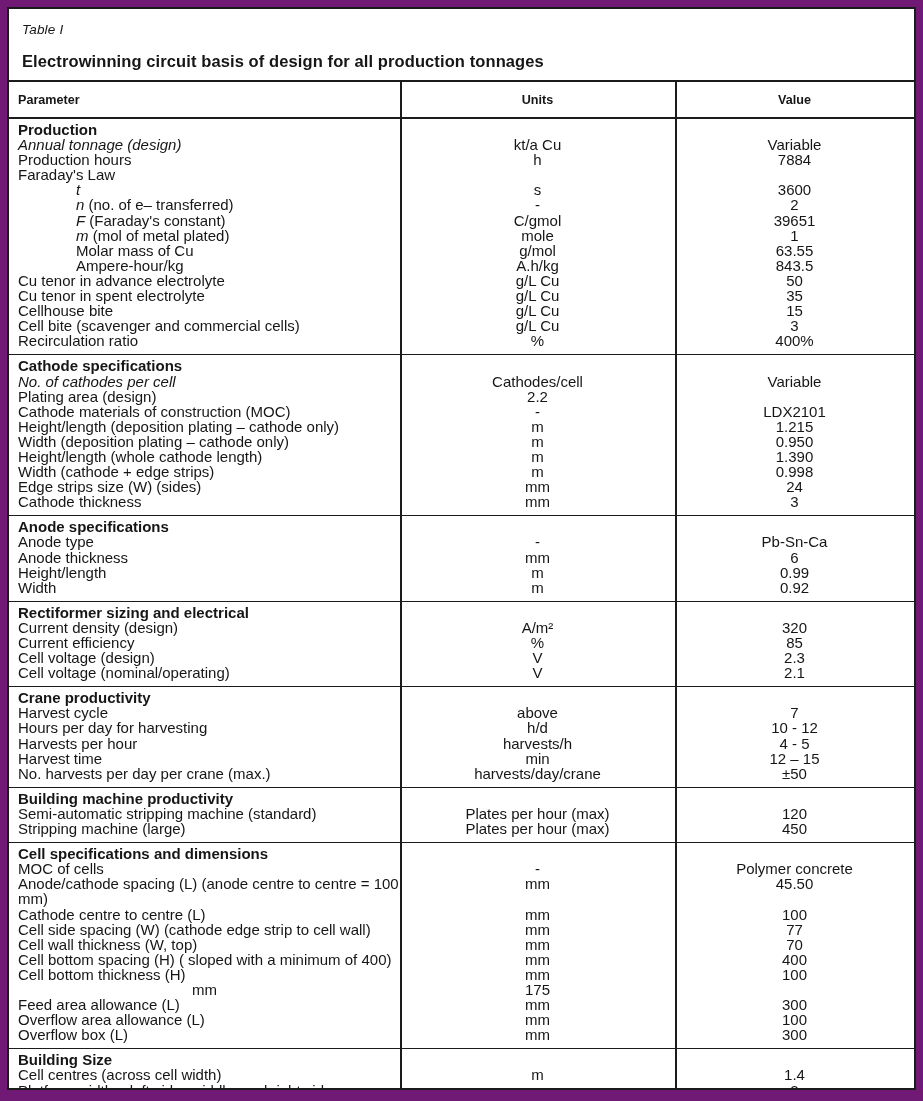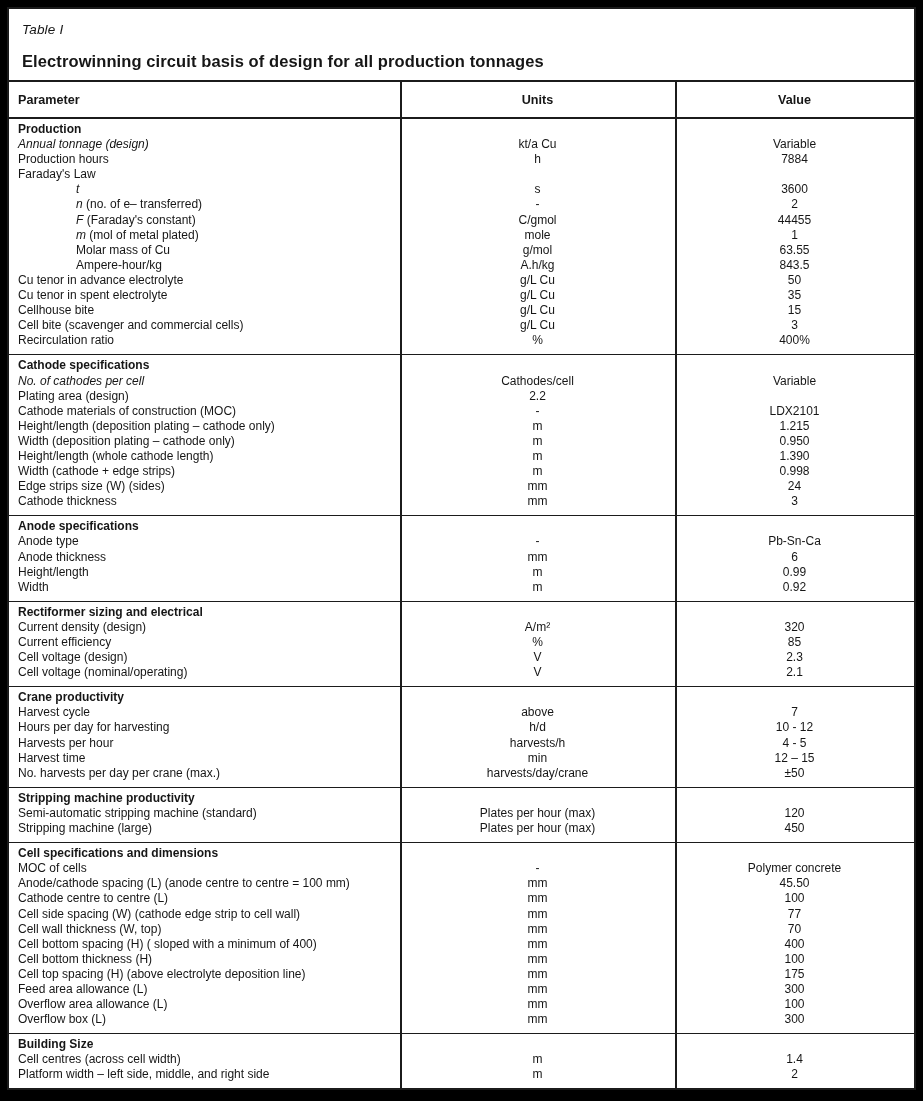--- a/index.html
+++ b/index.html
@@ -1,19 +1,19 @@
 <!DOCTYPE html>
 <html><head>
 <meta charset="utf-8">
 <style>
   html,body { margin:0; padding:0; background:#ffffff; }
   .page {
     position:relative;
     width:923px; height:1101px;
-    background:#000000;
+    background:#701a75;
     font-family:"Liberation Sans", sans-serif;
     color:#161616;
     box-sizing:border-box;
   }
   .frame {
     position:absolute; left:7px; top:7px; right:7px; bottom:11px;
     border:2px solid #1b1b1b;
     display:flex; flex-direction:column;
     box-sizing:border-box;
     background:#fff;
@@ -33,21 +33,21 @@
     font-weight:bold; font-size:12.6px;
   }
   .cell { box-sizing:border-box; }
   .cell.param { padding-left:9px; padding-right:0; text-align:left; }
   .cell.units, .cell.value { text-align:center; }
 
   .section { border-bottom:1.6px solid #1b1b1b; padding:3px 0 6px 0; }
   .section:last-child { border-bottom:none; }
   .row {
     display:grid; grid-template-columns:391px 275px 1fr;
-    font-size:12px; line-height:15.1px;
+    font-size:15px; line-height:15.1px;
   }
   .sechdr { font-weight:bold; }
   .cell.param.indent { padding-left:67px; }
   .cell.param.italic { font-style:italic; }
   .pvar { font-style:italic; }
 </style>
 </head>
 <body>
 
 <div class="page">
@@ -92,21 +92,21 @@
     <div class="cell value">3600</div>
   </div>
             <div class="row">
     <div class="cell param indent"><span class="pvar">n</span><span> (no. of e– transferred)</span></div>
     <div class="cell units">-</div>
     <div class="cell value">2</div>
   </div>
             <div class="row">
     <div class="cell param indent"><span class="pvar">F</span><span> (Faraday's constant)</span></div>
     <div class="cell units">C/gmol</div>
-    <div class="cell value">44455</div>
+    <div class="cell value">39651</div>
   </div>
             <div class="row">
     <div class="cell param indent"><span class="pvar">m</span><span> (mol of metal plated)</span></div>
     <div class="cell units">mole</div>
     <div class="cell value">1</div>
   </div>
             <div class="row">
     <div class="cell param indent"><span class="pvar"></span><span>Molar mass of Cu</span></div>
     <div class="cell units">g/mol</div>
     <div class="cell value">63.55</div>
@@ -274,21 +274,21 @@
     <div class="cell value">12 – 15</div>
   </div>
             <div class="row">
     <div class="cell param"><span class="pvar"></span><span>No. harvests per day per crane (max.)</span></div>
     <div class="cell units">harvests/day/crane</div>
     <div class="cell value">±50</div>
   </div>
           </div>
           <div class="section">
     <div class="row">
-      <div class="cell param"><span class="sechdr">Stripping machine productivity</span></div>
+      <div class="cell param"><span class="sechdr">Building machine productivity</span></div>
       <div class="cell units"></div>
       <div class="cell value"></div>
     </div>
   <div class="row">
     <div class="cell param"><span class="pvar"></span><span>Semi-automatic stripping machine (standard)</span></div>
     <div class="cell units">Plates per hour (max)</div>
     <div class="cell value">120</div>
   </div>
             <div class="row">
     <div class="cell param"><span class="pvar"></span><span>Stripping machine (large)</span></div>
@@ -331,21 +331,20 @@
     <div class="cell param"><span class="pvar"></span><span>Cell bottom spacing (H) ( sloped with a minimum of 400)</span></div>
     <div class="cell units">mm</div>
     <div class="cell value">400</div>
   </div>
             <div class="row">
     <div class="cell param"><span class="pvar"></span><span>Cell bottom thickness (H)</span></div>
     <div class="cell units">mm</div>
     <div class="cell value">100</div>
   </div>
             <div class="row">
-    <div class="cell param"><span class="pvar"></span><span>Cell top spacing (H) (above electrolyte deposition line)</span></div>
     <div class="cell units">mm</div>
     <div class="cell value">175</div>
   </div>
             <div class="row">
     <div class="cell param"><span class="pvar"></span><span>Feed area allowance (L)</span></div>
     <div class="cell units">mm</div>
     <div class="cell value">300</div>
   </div>
             <div class="row">
     <div class="cell param"><span class="pvar"></span><span>Overflow area allowance (L)</span></div>

